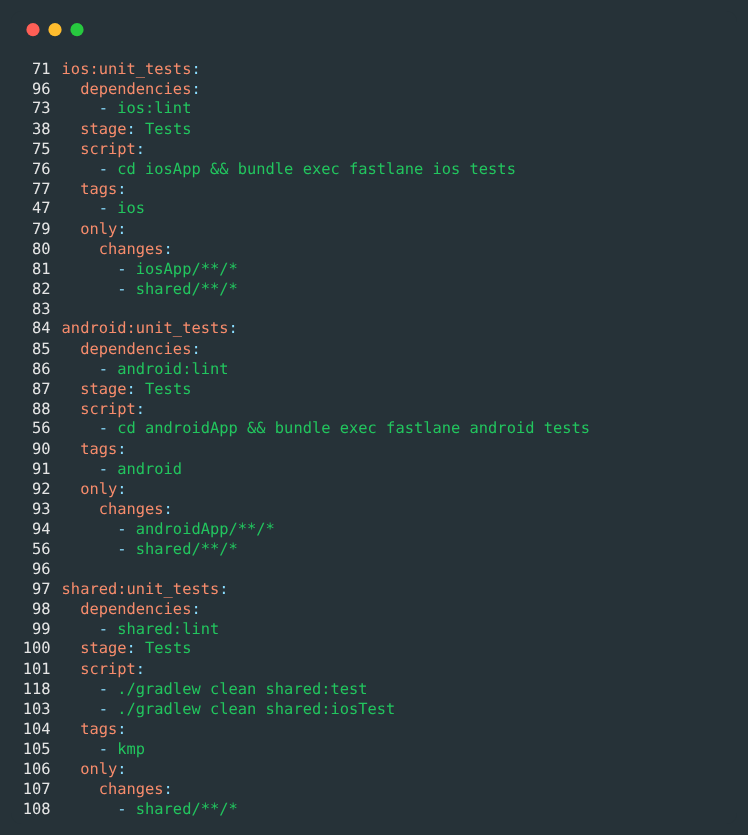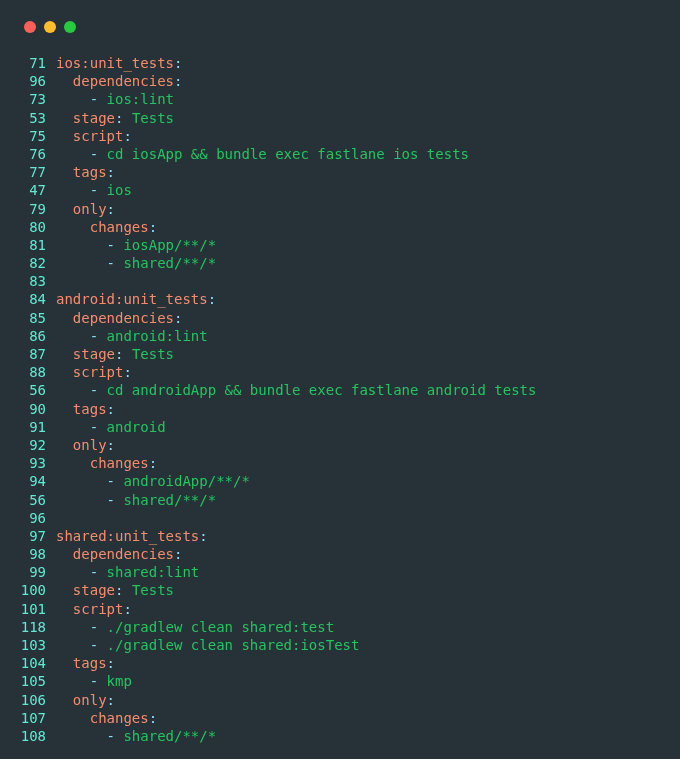--- a/index.html
+++ b/index.html
@@ -33,21 +33,21 @@
   .dot-green { background: #27c93f; }
   .code-area {
     padding: 10px 0 20px 0;
     line-height: 1.3;
   }
   .line {
     display: flex;
     white-space: pre;
   }
   .gutter {
-    color: #5eead4;
+    color: #e5e5e5;
     text-align: right;
     width: 46px;
     padding-right: 10px;
     user-select: none;
     flex-shrink: 0;
   }
   .code {
     color: #c3cee3;
   }
   .key { color: #f78c6c; }
@@ -61,21 +61,21 @@
 <div class="window">
   <div class="titlebar">
     <div class="dot dot-red"></div>
     <div class="dot dot-yellow"></div>
     <div class="dot dot-green"></div>
   </div>
   <div class="code-area" id="code-area">
       <div class="line"><span class="gutter">71</span><span class="code"><span class="key">ios:unit_tests</span><span class="punct">:</span></span></div>
       <div class="line"><span class="gutter">96</span><span class="code">  <span class="key">dependencies</span><span class="punct">:</span></span></div>
       <div class="line"><span class="gutter">73</span><span class="code">    <span class="dash">- </span><span class="str">ios:lint</span></span></div>
-      <div class="line"><span class="gutter">53</span><span class="code">  <span class="key">stage</span><span class="punct">:</span><span class="str"> Tests</span></span></div>
+      <div class="line"><span class="gutter">38</span><span class="code">  <span class="key">stage</span><span class="punct">:</span><span class="str"> Tests</span></span></div>
       <div class="line"><span class="gutter">75</span><span class="code">  <span class="key">script</span><span class="punct">:</span></span></div>
       <div class="line"><span class="gutter">76</span><span class="code">    <span class="dash">- </span><span class="str">cd iosApp &amp;&amp; bundle exec fastlane ios tests</span></span></div>
       <div class="line"><span class="gutter">77</span><span class="code">  <span class="key">tags</span><span class="punct">:</span></span></div>
       <div class="line"><span class="gutter">47</span><span class="code">    <span class="dash">- </span><span class="str">ios</span></span></div>
       <div class="line"><span class="gutter">79</span><span class="code">  <span class="key">only</span><span class="punct">:</span></span></div>
       <div class="line"><span class="gutter">80</span><span class="code">    <span class="key">changes</span><span class="punct">:</span></span></div>
       <div class="line"><span class="gutter">81</span><span class="code">      <span class="dash">- </span><span class="str">iosApp/**/*</span></span></div>
       <div class="line"><span class="gutter">82</span><span class="code">      <span class="dash">- </span><span class="str">shared/**/*</span></span></div>
       <div class="line"><span class="gutter">83</span><span class="code"></span></div>
       <div class="line"><span class="gutter">84</span><span class="code"><span class="key">android:unit_tests</span><span class="punct">:</span></span></div>

